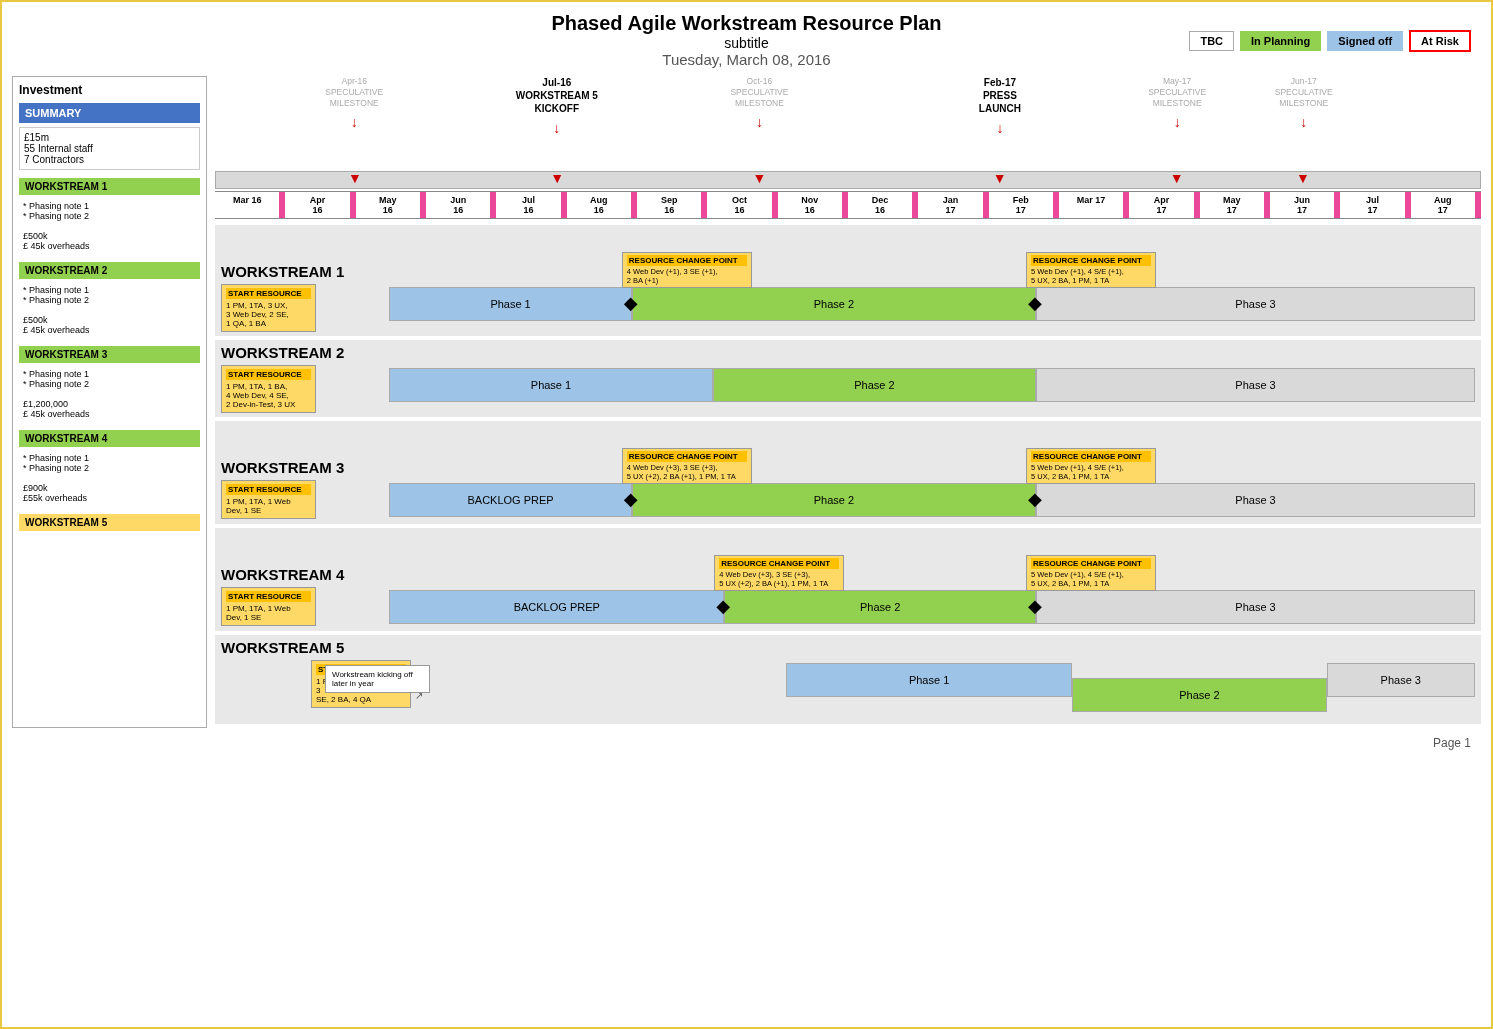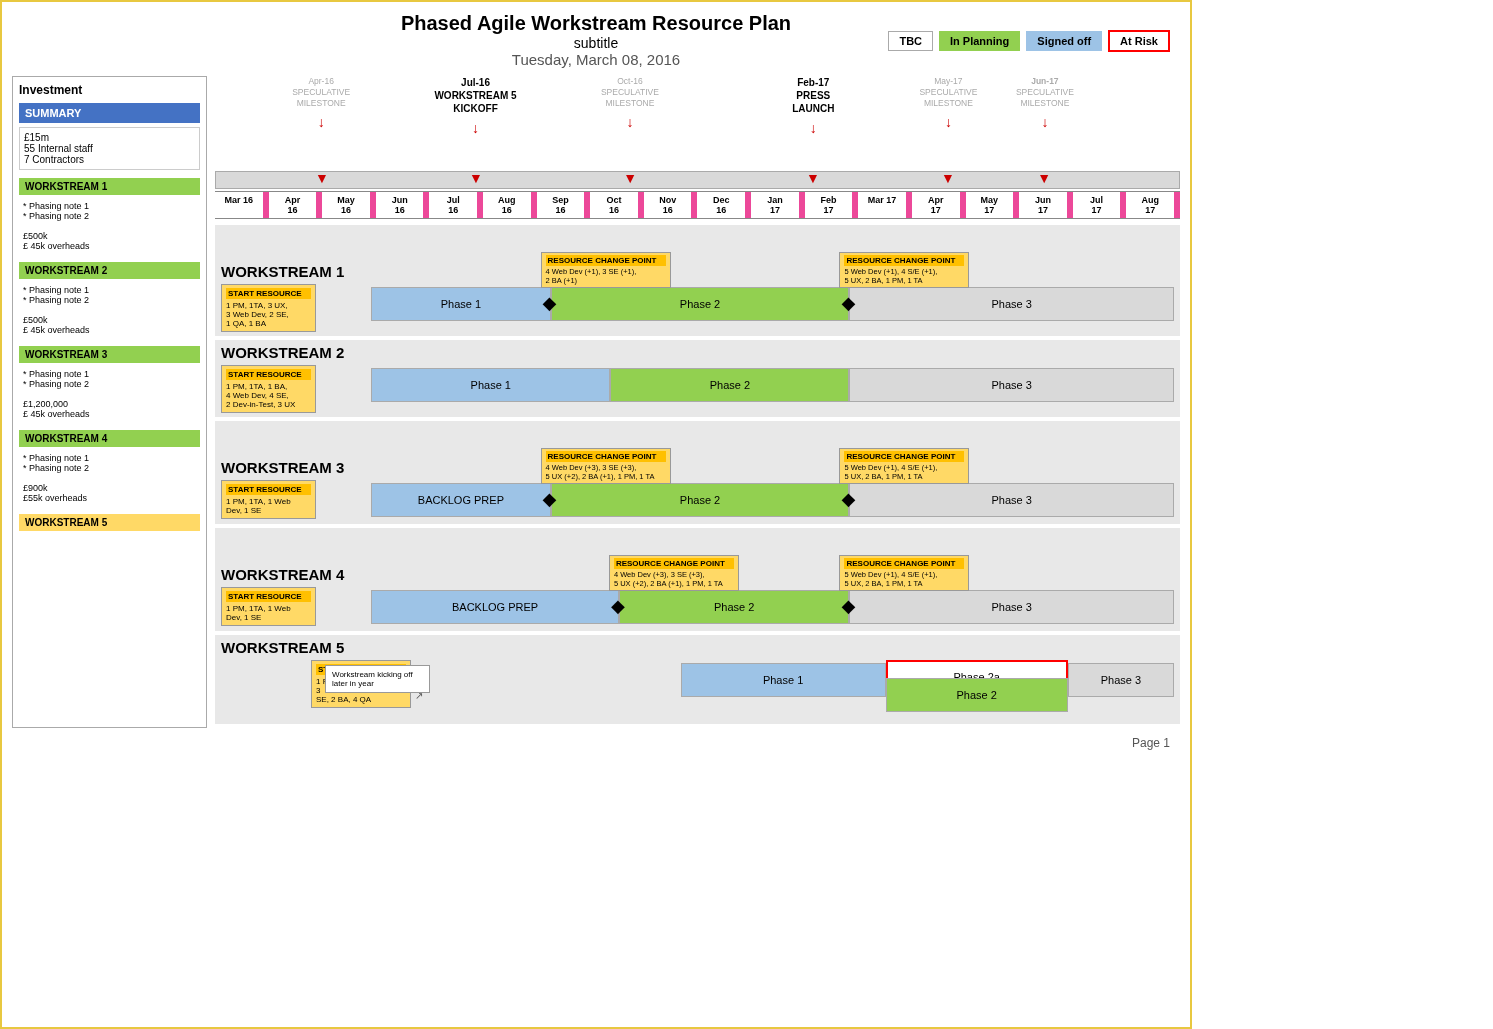--- a/index.html
+++ b/index.html
@@ -1,18 +1,18 @@
 <!DOCTYPE html>
 <html><head>
   <meta charset="utf-8">
   <style>
     * { box-sizing: border-box; margin: 0; padding: 0; }
     body { font-family: Arial, sans-serif; background: #fff; font-size: 11px; }
     
-    .page { width: 1192px; min-height: 1029px; background: #fff; padding: 10px; border: 2px solid #e8c840; }
+    .page { width: 1493px; min-height: 1029px; background: #fff; padding: 10px; border: 2px solid #e8c840; }
     
     
     .header { text-align: center; margin-bottom: 6px; }
     .header-title { font-size: 20px; font-weight: bold; }
     .header-subtitle { font-size: 14px; }
     .header-date { font-size: 15px; color: #555; }
     
     
     .legend { position: absolute; top: 28px; right: 20px; display: flex; gap: 6px; align-items: center; }
     .badge { padding: 3px 10px; border: 1.5px solid #aaa; font-size: 11px; font-weight: bold; }
@@ -134,21 +134,21 @@
             <div style="font-weight: bold;">Feb-17</div>
             <div>PRESS<br>LAUNCH</div>
             <div style="margin-top: 4px;"><span style="color:#c00;font-size:14px;">↓</span></div>
           </div>
           <div style="position: absolute; left: 76%; top: 0px; transform: translateX(-50%); text-align: center; font-size: 8.5px; font-weight: normal; color: rgb(170, 170, 170); line-height: 1.3; min-width: 80px;">
             <div style="font-weight: normal;">May-17</div>
             <div>SPECULATIVE<br>MILESTONE</div>
             <div style="margin-top: 4px;"><span style="color:#c00;font-size:14px;">↓</span></div>
           </div>
           <div style="position: absolute; left: 86%; top: 0px; transform: translateX(-50%); text-align: center; font-size: 8.5px; font-weight: normal; color: rgb(170, 170, 170); line-height: 1.3; min-width: 80px;">
-            <div style="font-weight: bold;">Jun-17</div>
+            <div style="font-weight: normal;">Jun-17</div>
             <div>SPECULATIVE<br>MILESTONE</div>
             <div style="margin-top: 4px;"><span style="color:#c00;font-size:14px;">↓</span></div>
           </div>
         </div>
 
       <div style="position:relative; height:18px; background:#d9d9d9; border:1px solid #aaa; margin-bottom:2px;">
         <div id="arrow-container">
             <span style="position: absolute; left: 11%; top: -2px; transform: translateX(-50%); color: rgb(204, 0, 0); font-size: 14px;">▼</span>
             <span style="position: absolute; left: 27%; top: -2px; transform: translateX(-50%); color: rgb(204, 0, 0); font-size: 14px;">▼</span>
             <span style="position: absolute; left: 43%; top: -2px; transform: translateX(-50%); color: rgb(204, 0, 0); font-size: 14px;">▼</span>
@@ -296,23 +296,20 @@
             <div style="position: absolute; left: 200px; top: 55px; font-size: 10px; color: rgb(85, 85, 85);">↗</div>
             <div style="display: flex; align-items: flex-start; position: relative;">
               <div style="background: rgb(255, 217, 102); border: 1px solid rgb(153, 153, 153); padding: 3px 4px; font-size: 8px; min-width: 95px; max-width: 100px; margin-right: 4px; flex-shrink: 0; margin-left: 90px;">
                 <div style="background: rgb(255, 192, 0); font-weight: bold; font-size: 8px; padding: 1px 2px; margin-bottom: 2px;">START RESOURCE</div>
                 <div>1 PM, 1 TA, 6 Web Dev, 3<br>SE, 2 BA, 4 QA</div>
               </div>
               <div style="flex: 1 1 0%; position: relative; height: 60px;">
                 <div style="position: absolute; left: 35%; width: 27%; height: 34px; top: 3px; display: flex; align-items: center; justify-content: center; font-size: 11px; border: 1px solid rgb(170, 170, 170); background: rgb(157, 195, 230);">
                   <span>Phase 1</span>
                 </div>
-                <div style="position: absolute; left: 62%; width: 24%; height: 34px; top: 0px; display: flex; align-items: center; justify-content: center; font-size: 11px; border: 2px solid rgb(255, 0, 0); background: rgb(255, 255, 255);">
-                  <span>Phase 2a</span>
-                </div>
                 <div style="position: absolute; left: 62%; width: 24%; height: 34px; top: 18px; display: flex; align-items: center; justify-content: center; font-size: 11px; border: 1px solid rgb(170, 170, 170); background: rgb(146, 208, 80);">
                   <span>Phase 2</span>
                 </div>
                 <div style="position: absolute; left: 86%; width: 14%; height: 34px; top: 3px; display: flex; align-items: center; justify-content: center; font-size: 11px; border: 1px solid rgb(170, 170, 170); background: rgb(217, 217, 217);">
                   <span>Phase 3</span>
                 </div>
               </div>
             </div>
           </div>
         </div>

